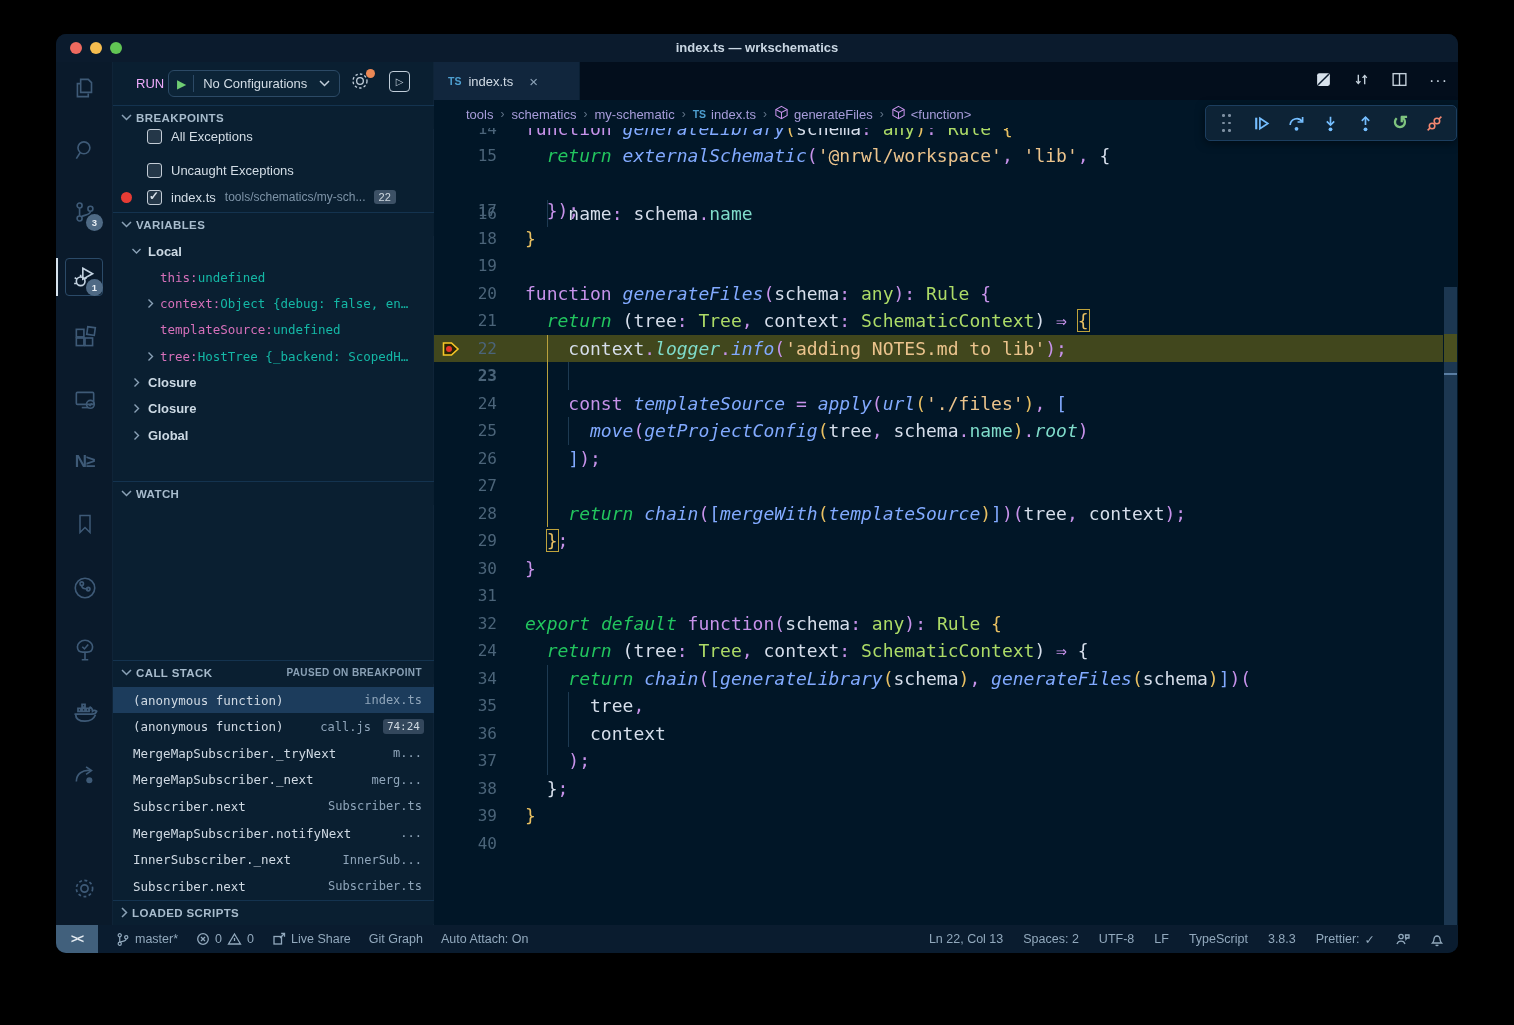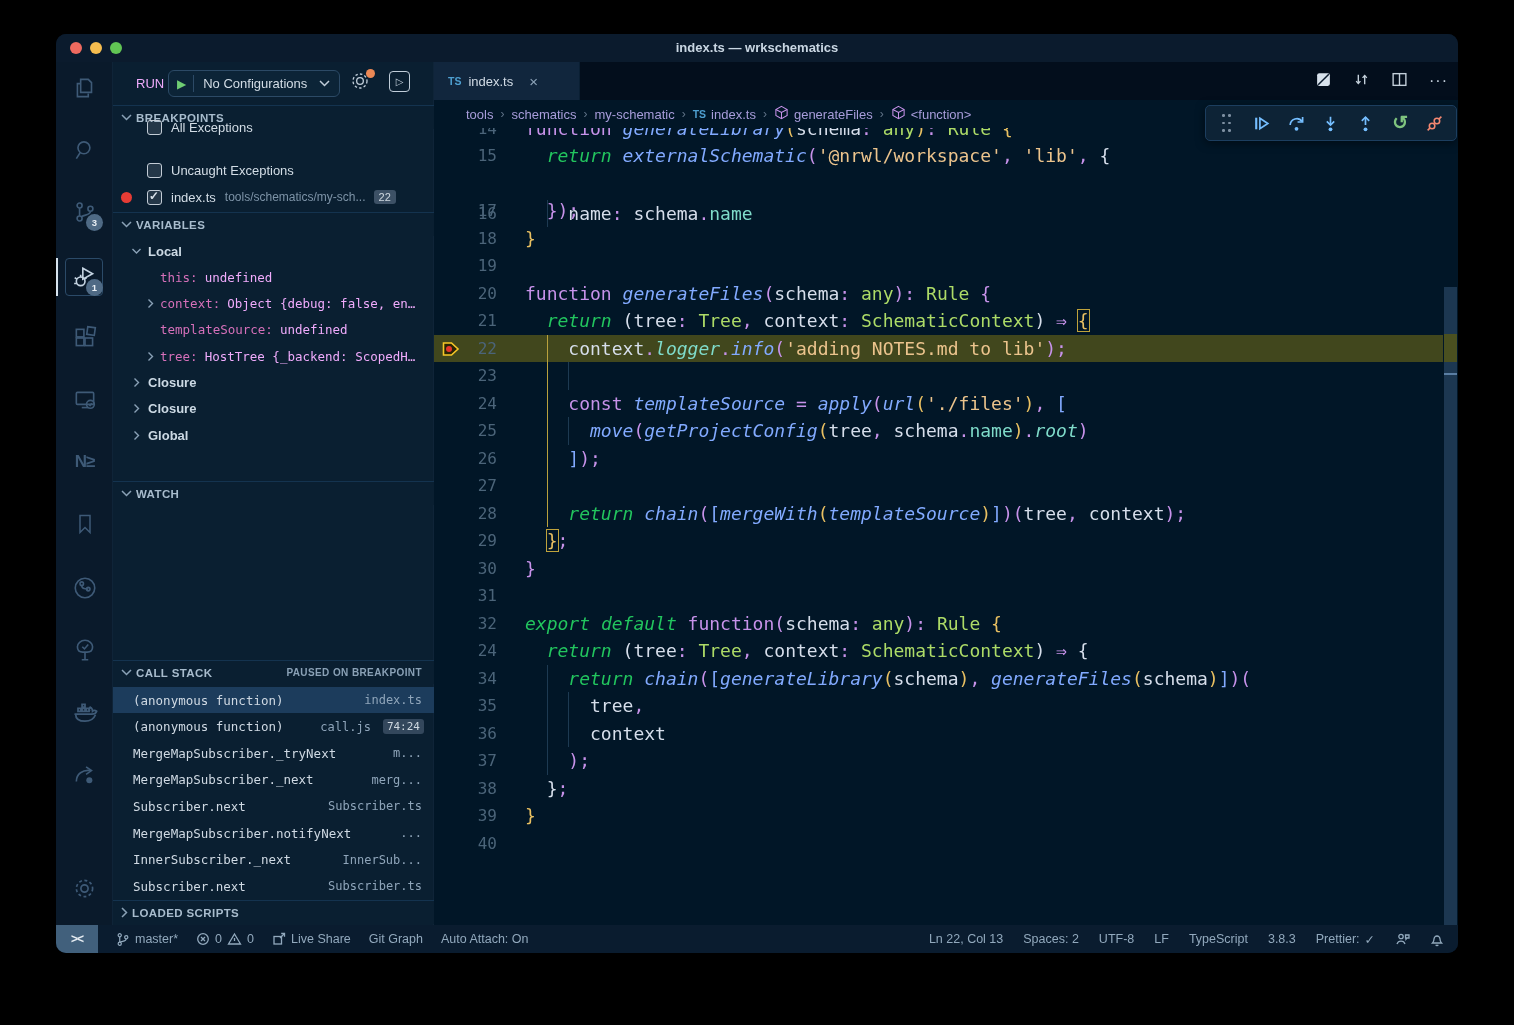--- a/index.html
+++ b/index.html
@@ -50,21 +50,21 @@
   .bp-row{position:absolute;left:0;width:321px;height:26px;display:flex;align-items:center;font-size:13px;color:#d3dde6;}
   .bp-dot{position:absolute;left:8px;width:11px;height:11px;border-radius:50%;background:#e63c35;}
   .checkbox{width:15px;height:15px;border:1.5px solid #c3ccd6;border-radius:3px;margin-left:34px;margin-right:9px;
     background:rgba(195,204,214,.14);position:relative;}
   .checkbox.checked::after{content:"✓";position:absolute;left:1px;top:-2px;font-size:12px;color:#d8e1ea;font-weight:bold;}
   .bp-detail{font-size:12px;color:#7d93a7;margin-left:9px;}
   .mini-badge{background:#3d5166;color:#cfd8e0;border-radius:3px;font-size:11px;padding:1px 5px;margin-left:8px;}
   .var-row{position:absolute;left:0;width:321px;height:26px;display:flex;align-items:center;}
   .var-scope{font-size:13px;font-weight:bold;color:#ccd9e4;}
   .var-name{font-family:"DejaVu Sans Mono",monospace;font-size:12.5px;color:#d670ba;}
-  .var-value{font-family:"DejaVu Sans Mono",monospace;font-size:12.5px;color:#f0abfc;margin-left:7px;
+  .var-value{font-family:"DejaVu Sans Mono",monospace;font-size:12.5px;color:#14b8a6;
     white-space:nowrap;overflow:hidden;max-width:245px;}
   .cs-row{position:absolute;left:0;width:321px;height:26px;display:flex;align-items:center;}
   .cs-row.selected{background:#1c3c5c;}
   .cs-fn{font-family:"DejaVu Sans Mono",monospace;font-size:12.5px;color:#cfd9e3;margin-left:20px;white-space:pre;}
   .cs-file{font-family:"DejaVu Sans Mono",monospace;font-size:12px;color:#8fa5ba;margin-left:auto;margin-right:12px;}
   .cs-badge{background:#33475c;color:#cfd8e0;border-radius:3px;font-size:11px;padding:1px 4px;margin-right:10px;
     font-family:"DejaVu Sans Mono",monospace;}
   .chev svg{display:block;}
   
   #editor{position:absolute;left:378px;top:28px;width:1024px;height:863px;background:#011627;}
@@ -249,21 +249,21 @@
 
     <div class="section-header" style="top:43px">
       <span class="chev">
           <svg width="11" height="7" viewBox="0 0 11 7">
             <polyline points="1,1 5.5,5.5 10,1" fill="none" stroke="#8aa1b6" stroke-width="1.5"></polyline>
           </svg>
         </span>
       <span class="sec-title">BREAKPOINTS</span>
     </div>
     <div id="bp-rows">
-        <div class="bp-row" style="top: 52px;">
+        <div class="bp-row" style="top: 61px;">
           <span class="checkbox"></span>
           <span>All Exceptions</span>
         </div>
         <div class="bp-row" style="top: 95px;">
           <span class="checkbox"></span>
           <span>Uncaught Exceptions</span>
         </div>
         <div class="bp-row" style="top: 122px;">
           <span class="bp-dot"></span>
           <span class="checkbox checked"></span>
@@ -443,21 +443,21 @@
         </div>
         <div class="line hl" style="top: 272.5px;">
           <span class="guide y" style="left: 112.68px;"></span>
           <span class="gut-num">22</span>
           <span class="cur-icon"><svg width="18" height="16" viewBox="0 0 18 16">
               <path d="M1.5,2 H9.5 L16,8 L9.5,14 H1.5 Z" fill="#2b2405" stroke="#f7c727" stroke-width="1.6"></path>
               <circle cx="7" cy="8" r="3" fill="#e5352b"></circle>
             </svg></span>
           <span class="code-text"><span class="c-fg">    </span><span class="c-fg">context</span><span class="c-pk">.</span><span class="c-prI">logger</span><span class="c-pk">.</span><span class="c-fn">info</span><span class="c-pk">(</span><span class="c-str">'adding NOTES.md to lib'</span><span class="c-pk">);</span></span>
         </div>
-        <div class="line" style="top: 300px;">
+        <div class="line" style="top: 300px; font-weight: bold;">
           <span class="guide y" style="left: 112.68px;"></span>
           <span class="guide g" style="left: 134.36px;"></span>
           <span class="gut-num">23</span>
           <span class="code-text"></span>
         </div>
         <div class="line" style="top: 327.5px;">
           <span class="guide y" style="left: 112.68px;"></span>
           <span class="gut-num">24</span>
           <span class="code-text"><span class="c-fg">    </span><span class="c-kw">const </span><span class="c-fn">templateSource</span><span class="c-fg"> </span><span class="c-pk">=</span><span class="c-fg"> </span><span class="c-fn">apply</span><span class="c-pk">(</span><span class="c-fn">url</span><span class="c-au">(</span><span class="c-str">'./files'</span><span class="c-au">)</span><span class="c-pk">, </span><span class="c-bl">[</span></span>
         </div>

